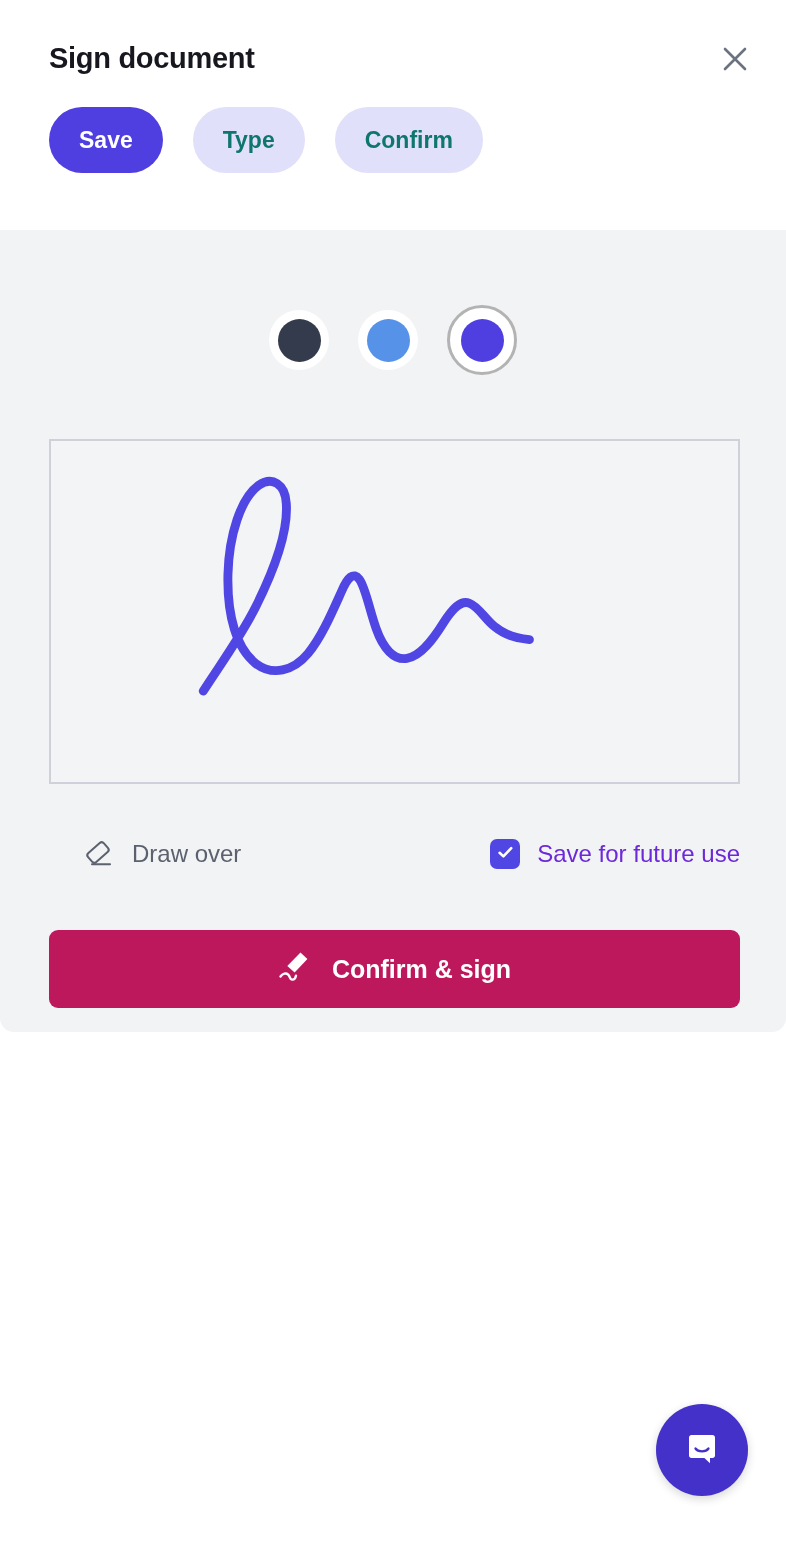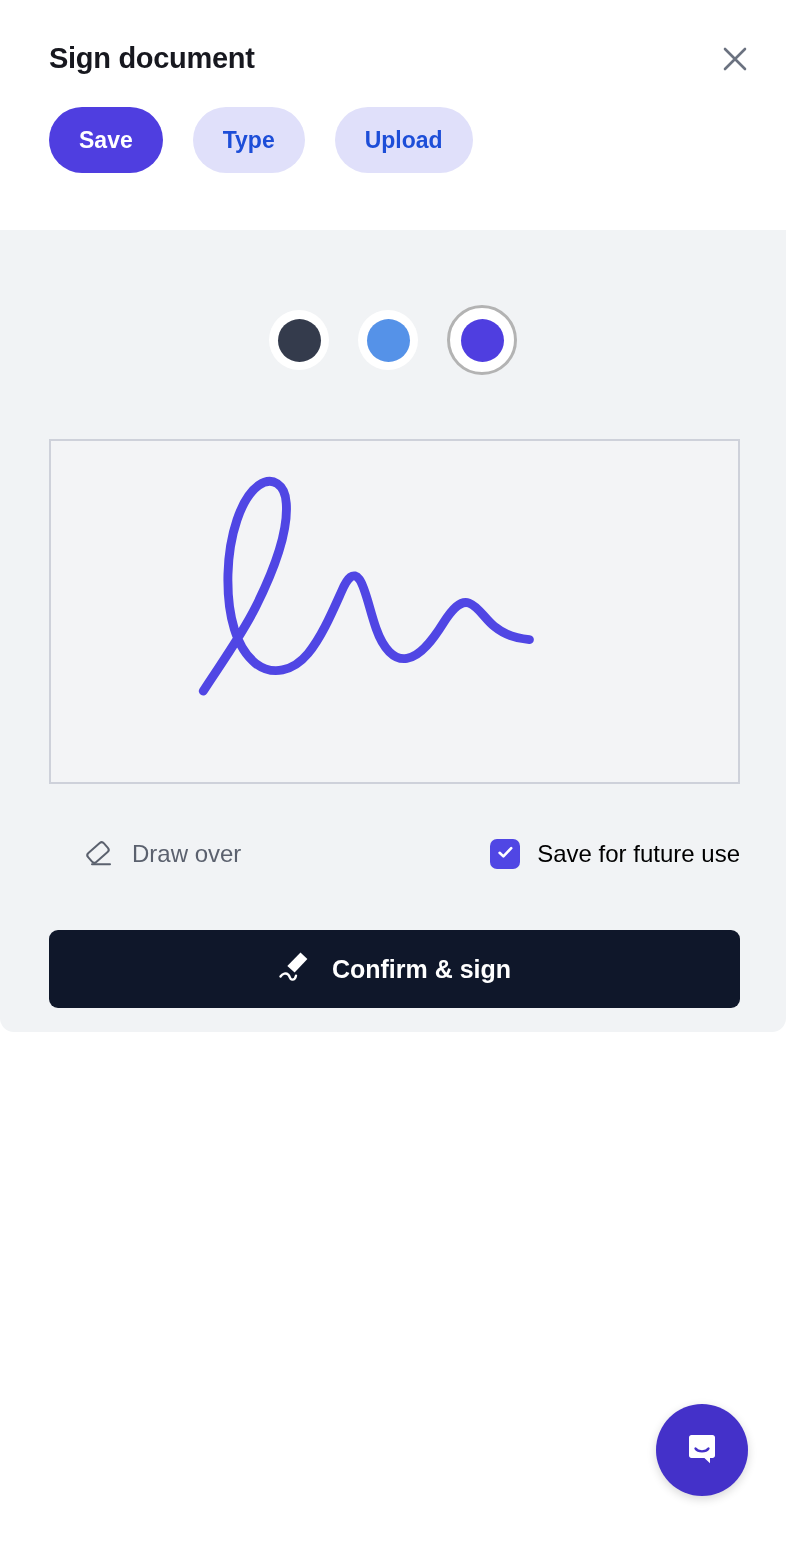--- a/index.html
+++ b/index.html
@@ -62,21 +62,21 @@
     justify-content: center;
     font-size: 23px;
     font-weight: 700;
     cursor: pointer;
     border: none;
     white-space: nowrap;
     font-family: "Liberation Sans", sans-serif;
   }
   .tab.inactive {
     background: #e0e0fa;
-    color: #1d4ed8;
+    color: #0f766e;
   }
   .tab.active {
     background: #4f3ee0;
     color: #ffffff;
   }
 
   
   .panel {
     position: absolute;
     left: 0; top: 230px;
@@ -167,30 +167,30 @@
     width: 30px; height: 30px;
     border-radius: 7px;
     background: #5046e4;
     display: flex;
     align-items: center;
     justify-content: center;
     flex: none;
   }
   .save-future-label {
     font-size: 24px;
-    color: #000000;
+    color: #6d28d9;
   }
 
   
   .confirm-btn {
     position: absolute;
     left: 49px; top: 700px;
     width: 691px;
     height: 78px;
-    background: #0f172a;
+    background: #be185d;
     border-radius: 9px;
     border: none;
     display: flex;
     align-items: center;
     justify-content: center;
     gap: 18px;
     cursor: pointer;
     color: #ffffff;
     font-size: 25px;
     font-weight: 700;
@@ -230,21 +230,21 @@
     </button>
 
     <div class="tabs">
       <button class="tab active">
         <span>Save</span>
       </button>
       <button class="tab inactive">
         <span>Type</span>
       </button>
       <button class="tab inactive">
-        <span>Upload</span>
+        <span>Confirm</span>
       </button>
     </div>
   </div>
 
   <div class="panel">
 
     <div class="swatches">
       <button class="swatch">
         <span class="dot" style="background:#343b4c"></span>
       </button>

